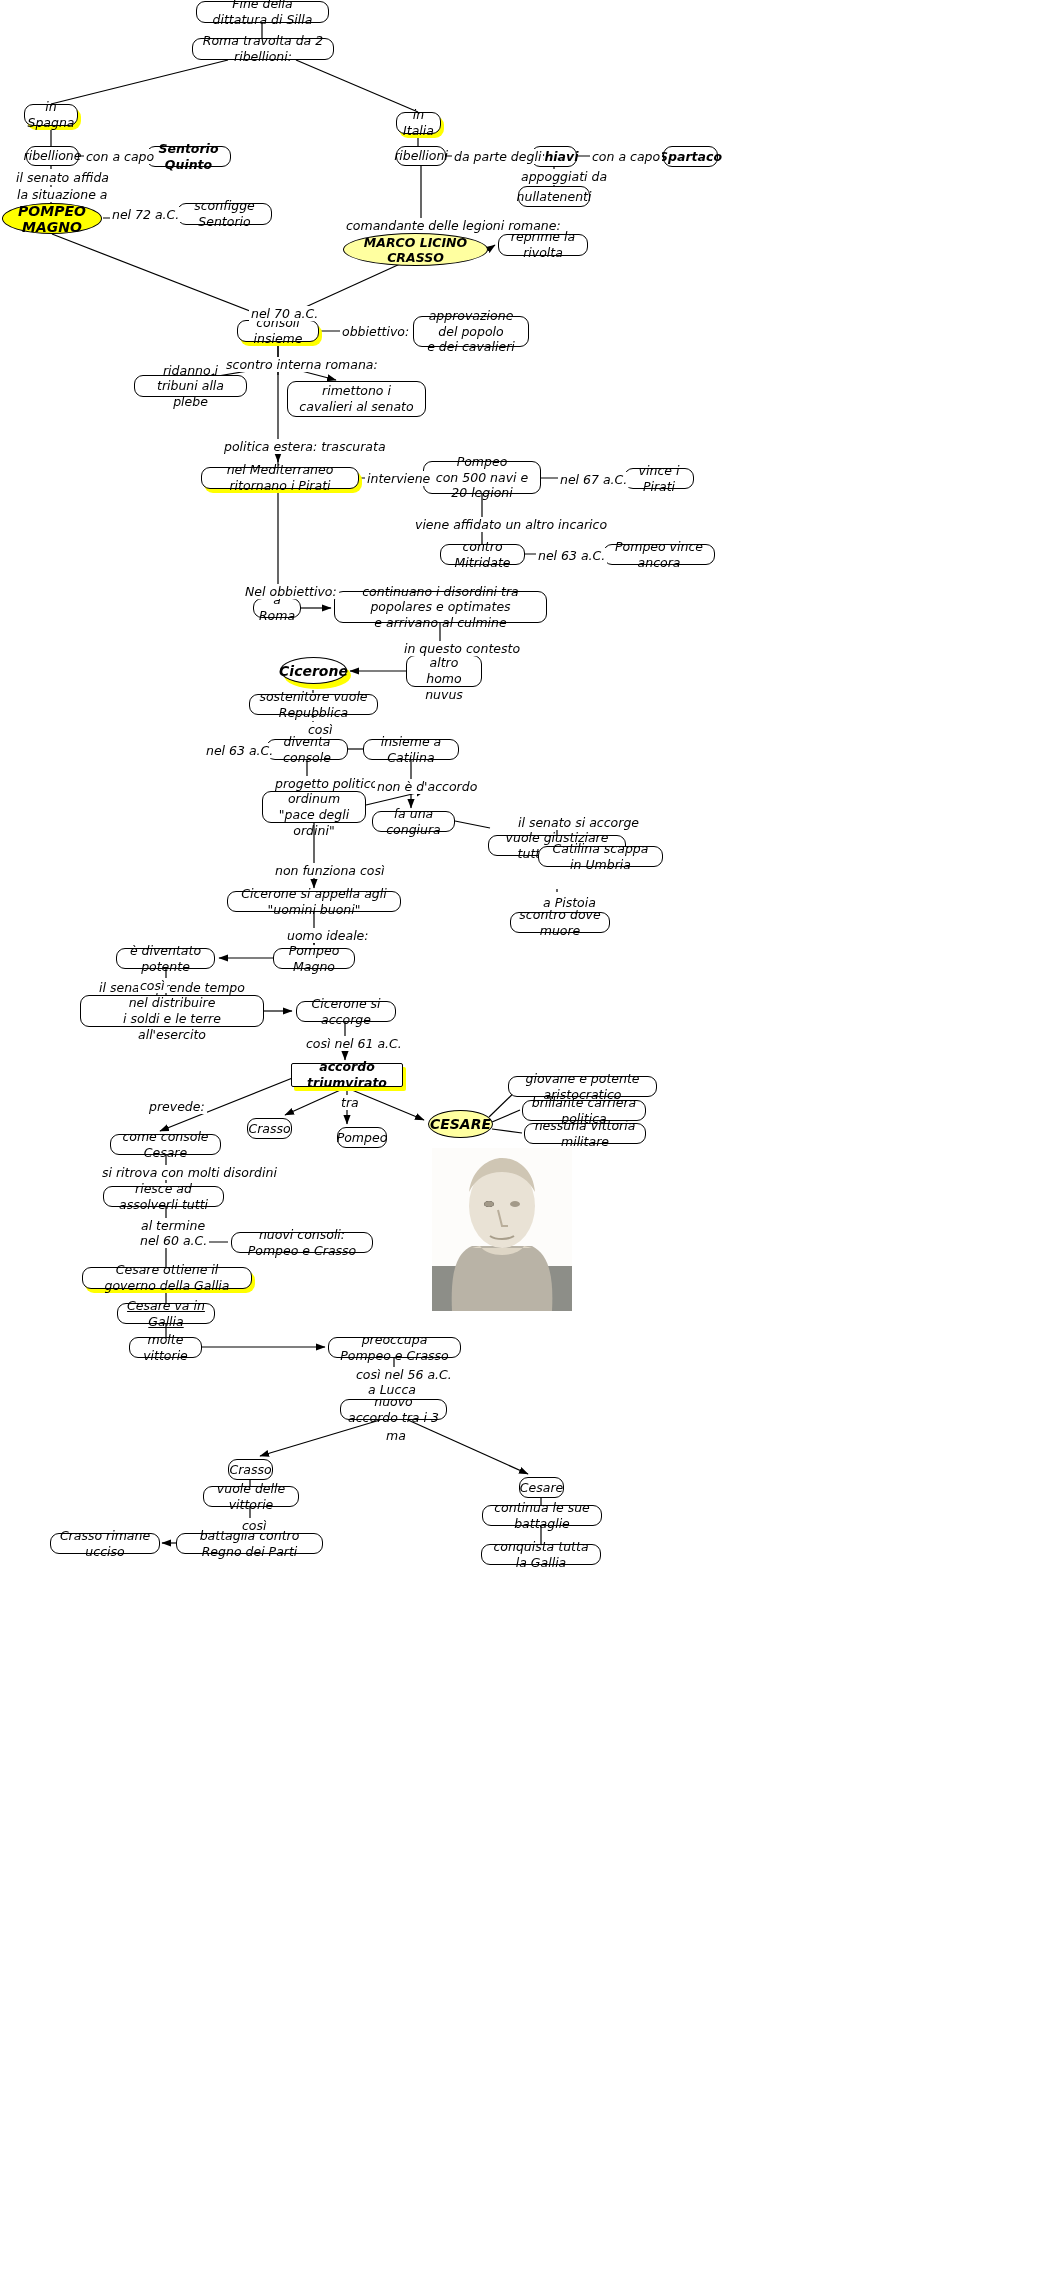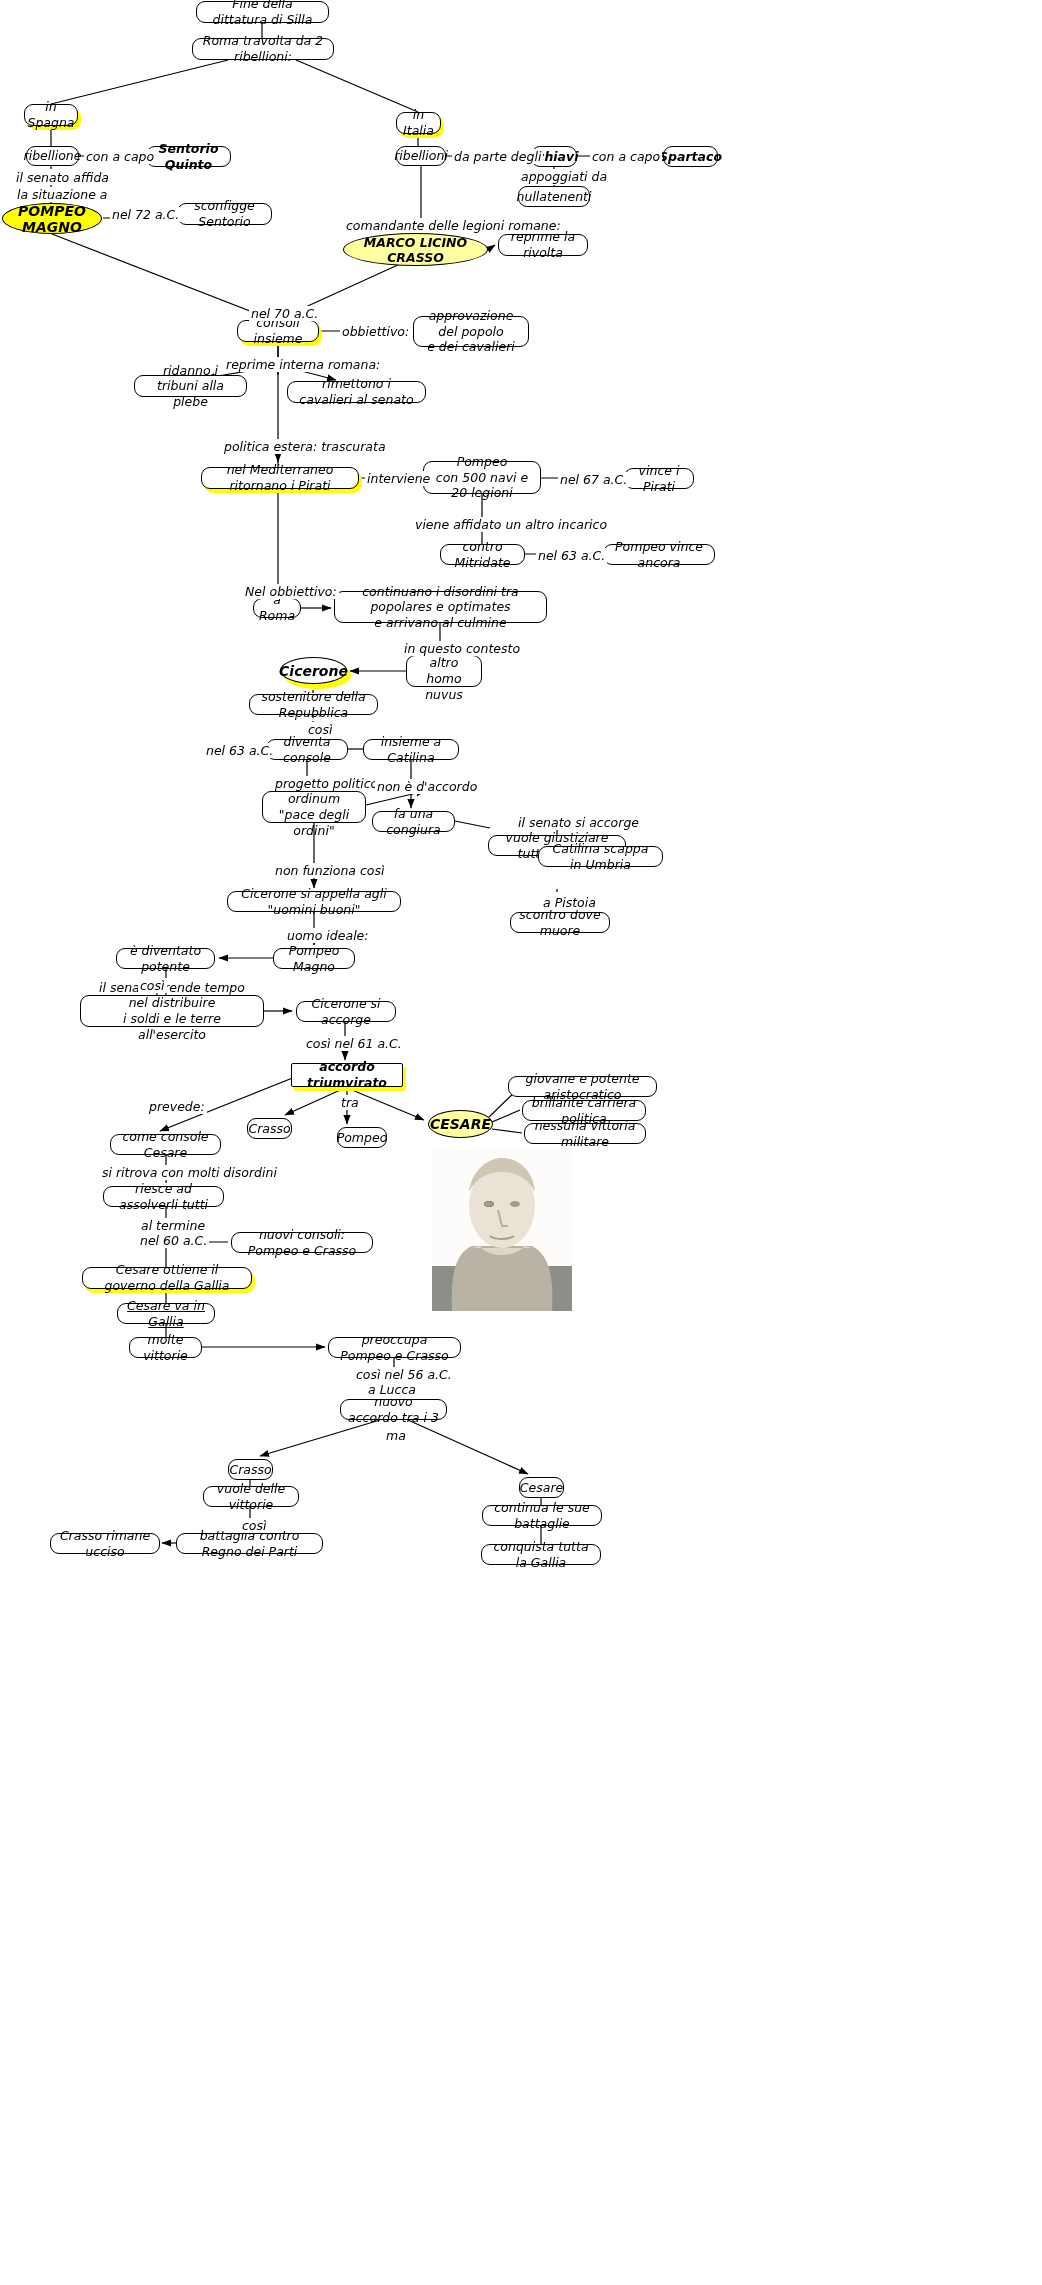--- a/index.html
+++ b/index.html
@@ -136,34 +136,34 @@
     <div class="node bold" style="left: 663px; top: 146px; width: 55px; height: 21px;">Spartaco</div>
     <div class="node" style="left: 518px; top: 186px; width: 72px; height: 21px;">nullatenenti</div>
     <div class="ellipse yellow" style="font-size: 14px; left: 2px; top: 203px; width: 100px; height: 31px;">POMPEO MAGNO</div>
     <div class="node" style="left: 177px; top: 203px; width: 95px; height: 22px;">sconfigge Sentorio</div>
     <div class="ellipse pale" style="font-size: 12.5px; left: 343px; top: 233px; width: 145px; height: 33px;">MARCO LICINO CRASSO</div>
     <div class="node" style="left: 498px; top: 234px; width: 90px; height: 22px;">reprime la rivolta</div>
     <div class="node hl" style="left: 237px; top: 320px; width: 82px; height: 22px;">consoli insieme</div>
     <div class="node" style="left: 413px; top: 316px; width: 116px; height: 31px;">approvazione del popolo
 e dei cavalieri</div>
     <div class="node" style="left: 134px; top: 375px; width: 113px; height: 22px;">ridanno i tribuni alla plebe</div>
-    <div class="node" style="left: 287px; top: 381px; width: 139px; height: 22px;">rimettono i cavalieri al senato</div>
+    <div class="node" style="left: 287px; top: 381px; width: 139px; height: 36px;">rimettono i cavalieri al senato</div>
     <div class="node hl" style="left: 201px; top: 467px; width: 158px; height: 22px;">nel Mediterraneo ritornano i Pirati</div>
     <div class="node" style="left: 423px; top: 461px; width: 118px; height: 33px;">Pompeo
 con 500 navi e 20 legioni</div>
     <div class="node" style="left: 624px; top: 468px; width: 70px; height: 21px;">vince i Pirati</div>
     <div class="node" style="left: 440px; top: 544px; width: 85px; height: 21px;">contro Mitridate</div>
     <div class="node" style="left: 603px; top: 544px; width: 112px; height: 21px;">Pompeo vince ancora</div>
     <div class="node" style="left: 253px; top: 598px; width: 48px; height: 20px;">a Roma</div>
     <div class="node" style="left: 334px; top: 591px; width: 213px; height: 32px;">continuano i disordini tra popolares e optimates
 e arrivano al culmine</div>
     <div class="node" style="left: 406px; top: 655px; width: 76px; height: 32px;">nasce un altro
 homo nuvus</div>
     <div class="ellipse shadow" style="left: 280px; top: 657px; width: 67px; height: 27px;">Cicerone</div>
-    <div class="node" style="left: 249px; top: 694px; width: 129px; height: 21px;">sostenitore della Repubblica</div>
+    <div class="node" style="left: 249px; top: 694px; width: 129px; height: 21px;">sostenitore vuole Repubblica</div>
     <div class="node" style="left: 266px; top: 739px; width: 82px; height: 21px;">diventa console</div>
     <div class="node" style="left: 363px; top: 739px; width: 96px; height: 21px;">insieme a Catilina</div>
     <div class="node" style="left: 262px; top: 791px; width: 104px; height: 32px;">concordia ordinum
 "pace degli ordini"</div>
     <div class="node" style="left: 372px; top: 811px; width: 83px; height: 21px;">fa una congiura</div>
     <div class="node" style="left: 488px; top: 835px; width: 138px; height: 21px;">vuole giustiziare tutti i catilini</div>
     <div class="node" style="left: 497px; top: 846px; width: 125px; height: 21px; margin-left: 41px;">Catilina scappa in Umbria</div>
     <div class="node" style="left: 510px; top: 912px; width: 100px; height: 21px;">scontro dove muore</div>
     <div class="node" style="left: 227px; top: 891px; width: 174px; height: 21px;">Cicerone si appella agli "uomini buoni"</div>
     <div class="node" style="left: 273px; top: 948px; width: 82px; height: 21px;">Pompeo Magno</div>
@@ -196,21 +196,21 @@
     <div class="lbl" style="left: 84px; top: 149px;">con a capo</div>
     <div class="lbl" style="left: 14px; top: 170px;">il senato affida</div>
     <div class="lbl" style="left: 15px; top: 187px;">la situazione a</div>
     <div class="lbl" style="left: 110px; top: 207px;">nel 72 a.C.</div>
     <div class="lbl" style="left: 452px; top: 149px;">da parte degli</div>
     <div class="lbl" style="left: 590px; top: 149px;">con a capo</div>
     <div class="lbl" style="left: 519px; top: 169px;">appoggiati da</div>
     <div class="lbl" style="left: 344px; top: 218px;">comandante delle legioni romane:</div>
     <div class="lbl" style="left: 249px; top: 306px;">nel 70 a.C.</div>
     <div class="lbl" style="left: 340px; top: 324px;">obbiettivo:</div>
-    <div class="lbl" style="left: 224px; top: 357px;">reprime interna romana:</div>
+    <div class="lbl" style="left: 224px; top: 357px;">scontro interna romana:</div>
     <div class="lbl" style="left: 222px; top: 439px;">politica estera: trascurata</div>
     <div class="lbl" style="left: 365px; top: 471px;">interviene</div>
     <div class="lbl" style="left: 558px; top: 472px;">nel 67 a.C.</div>
     <div class="lbl" style="left: 413px; top: 517px;">viene affidato un altro incarico</div>
     <div class="lbl" style="left: 536px; top: 548px;">nel 63 a.C.</div>
     <div class="lbl" style="left: 243px; top: 584px;">Nel obbiettivo:</div>
     <div class="lbl" style="left: 402px; top: 641px;">in questo contesto</div>
     <div class="lbl" style="left: 306px; top: 722px;">così</div>
     <div class="lbl" style="left: 204px; top: 743px;">nel 63 a.C.</div>
     <div class="lbl" style="left: 273px; top: 776px;">progetto politico:</div>

